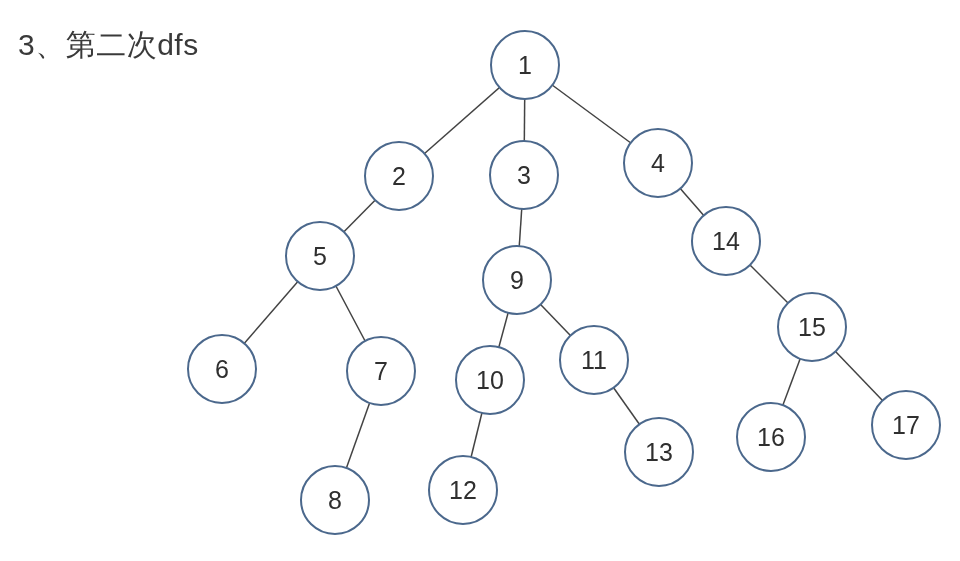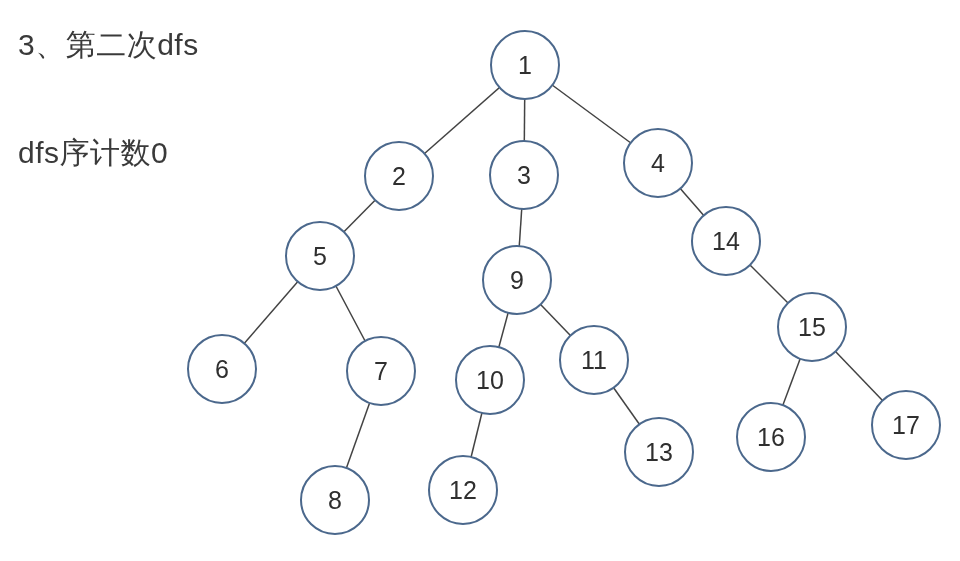--- a/index.html
+++ b/index.html
@@ -40,21 +40,20 @@
   #tree-svg text {
     font-family: "Liberation Sans", "DejaVu Sans", sans-serif;
     user-select: none;
   }
 </style>
 </head>
 <body>
 
 <div class="canvas">
   <div class="heading" id="heading-1">3、第二次dfs</div>
-  <div class="heading" id="heading-2">dfs序计数0</div>
   <svg id="tree-svg" viewBox="0 0 960 561">
       <line x1="525" y1="65" x2="399" y2="176" stroke="#434343" stroke-width="1.5"></line>
       <line x1="525" y1="65" x2="524" y2="175" stroke="#434343" stroke-width="1.5"></line>
       <line x1="525" y1="65" x2="658" y2="163" stroke="#434343" stroke-width="1.5"></line>
       <line x1="399" y1="176" x2="320" y2="256" stroke="#434343" stroke-width="1.5"></line>
       <line x1="320" y1="256" x2="222" y2="369" stroke="#434343" stroke-width="1.5"></line>
       <line x1="320" y1="256" x2="381" y2="371" stroke="#434343" stroke-width="1.5"></line>
       <line x1="381" y1="371" x2="335" y2="500" stroke="#434343" stroke-width="1.5"></line>
       <line x1="524" y1="175" x2="517" y2="280" stroke="#434343" stroke-width="1.5"></line>
       <line x1="517" y1="280" x2="490" y2="380" stroke="#434343" stroke-width="1.5"></line>

